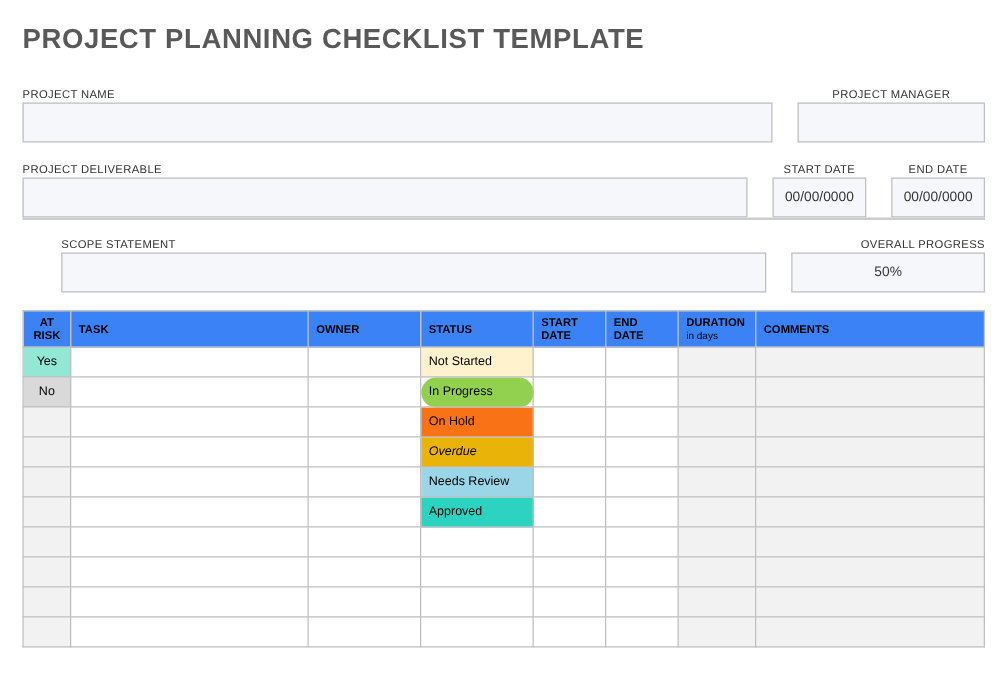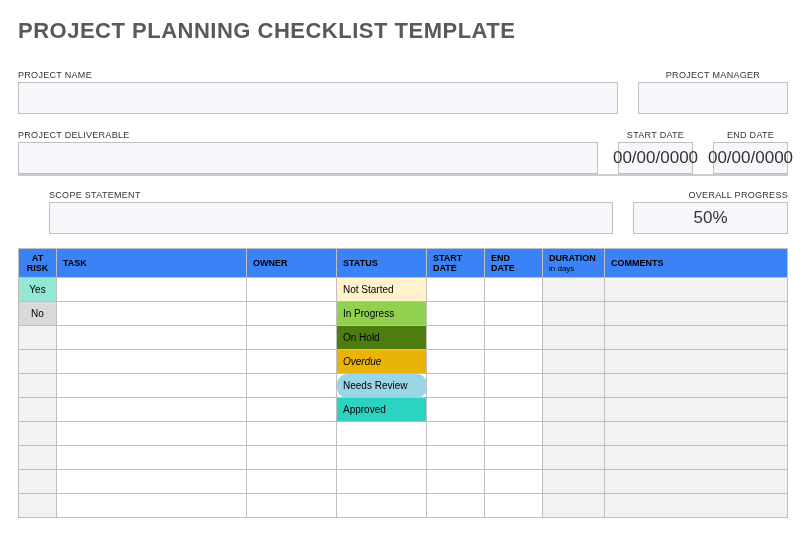--- a/index.html
+++ b/index.html
@@ -1,46 +1,46 @@
 <!DOCTYPE html>
 <html><head>
 <meta charset="utf-8">
 <style>
   * { box-sizing: border-box; margin: 0; padding: 0; }
   body { font-family: Arial, sans-serif; font-size: 11px; background: #fff; padding: 18px; width: 806px; }
   .title { font-family: "Century Gothic", Arial, sans-serif; font-size: 22px; font-weight: bold; color: #595959; letter-spacing: 0.5px; margin-bottom: 24px; }
   .label { font-family: "Century Gothic", Arial, sans-serif; font-size: 9px; color: #333; letter-spacing: 0.3px; padding: 2px 0; }
   .field-row { display: flex; gap: 20px; margin-bottom: 14px; }
   .field-group { display: flex; flex-direction: column; }
-  .input-box { background: #f5f7fa; border: 1px solid #bfbfbf; height: 32px; padding: 4px 6px; font-size: 17px; color: #333; }
+  .input-box { background: #f5f7fa; border: 1px solid #bfbfbf; height: 32px; padding: 4px 6px; font-size: 11px; color: #333; }
   .input-box.center { text-align: center; display: flex; align-items: center; justify-content: center; }
   .grey-bar { background: #ccc; height: 2px; margin-top: -14px; margin-bottom: 12px; }
 
   
   table { border-collapse: collapse; width: 100%; table-layout: fixed; }
   th { background: #3b82f6; border: 1px solid #bfbfbf; font-size: 9px; font-family: "Century Gothic", Arial, sans-serif; font-weight: bold; text-align: left; padding: 4px 6px; height: 22px; vertical-align: middle; }
   th .sub { font-weight: normal; font-size: 8px; }
   td { border: 1px solid #bfbfbf; height: 24px; padding: 3px 6px; font-size: 10px; vertical-align: middle; }
   .col-atrisk { width: 38px; text-align: center; }
   .col-task { width: 190px; }
   .col-owner { width: 90px; }
   .col-status { width: 90px; }
   .col-start { width: 58px; }
   .col-end { width: 58px; }
   .col-duration { width: 62px; }
   .col-comments { width: auto; }
   td.grey { background: #f2f2f2; }
   td.atrisk-yes { background: #92e8d5; text-align: center; }
   td.atrisk-no { background: #d9d9d9; text-align: center; }
   td.status-not-started { background: #fff2cc; }
-  td.status-in-progress { background: #92d050; }
+  td.status-in-progress { background: #92d050; border-radius: 12px; }
   td.status-complete { background: #00b050; color: #fff; }
-  td.status-on-hold { background: #4d7c0f; }
+  td.status-on-hold { background: #f97316; }
   td.status-overdue { background: #eab308; font-style: italic; }
-  td.status-needs-review { background: #9bd5e8; border-radius: 10px; }
+  td.status-needs-review { background: #9bd5e8; }
   td.status-approved { background: #2cd3c0; }
 </style>
 </head>
 <body>
 
 <div class="title">PROJECT PLANNING CHECKLIST TEMPLATE</div>
 
 <div class="field-row">
   <div class="field-group" style="flex:1;">
     <div class="label">PROJECT NAME</div>

